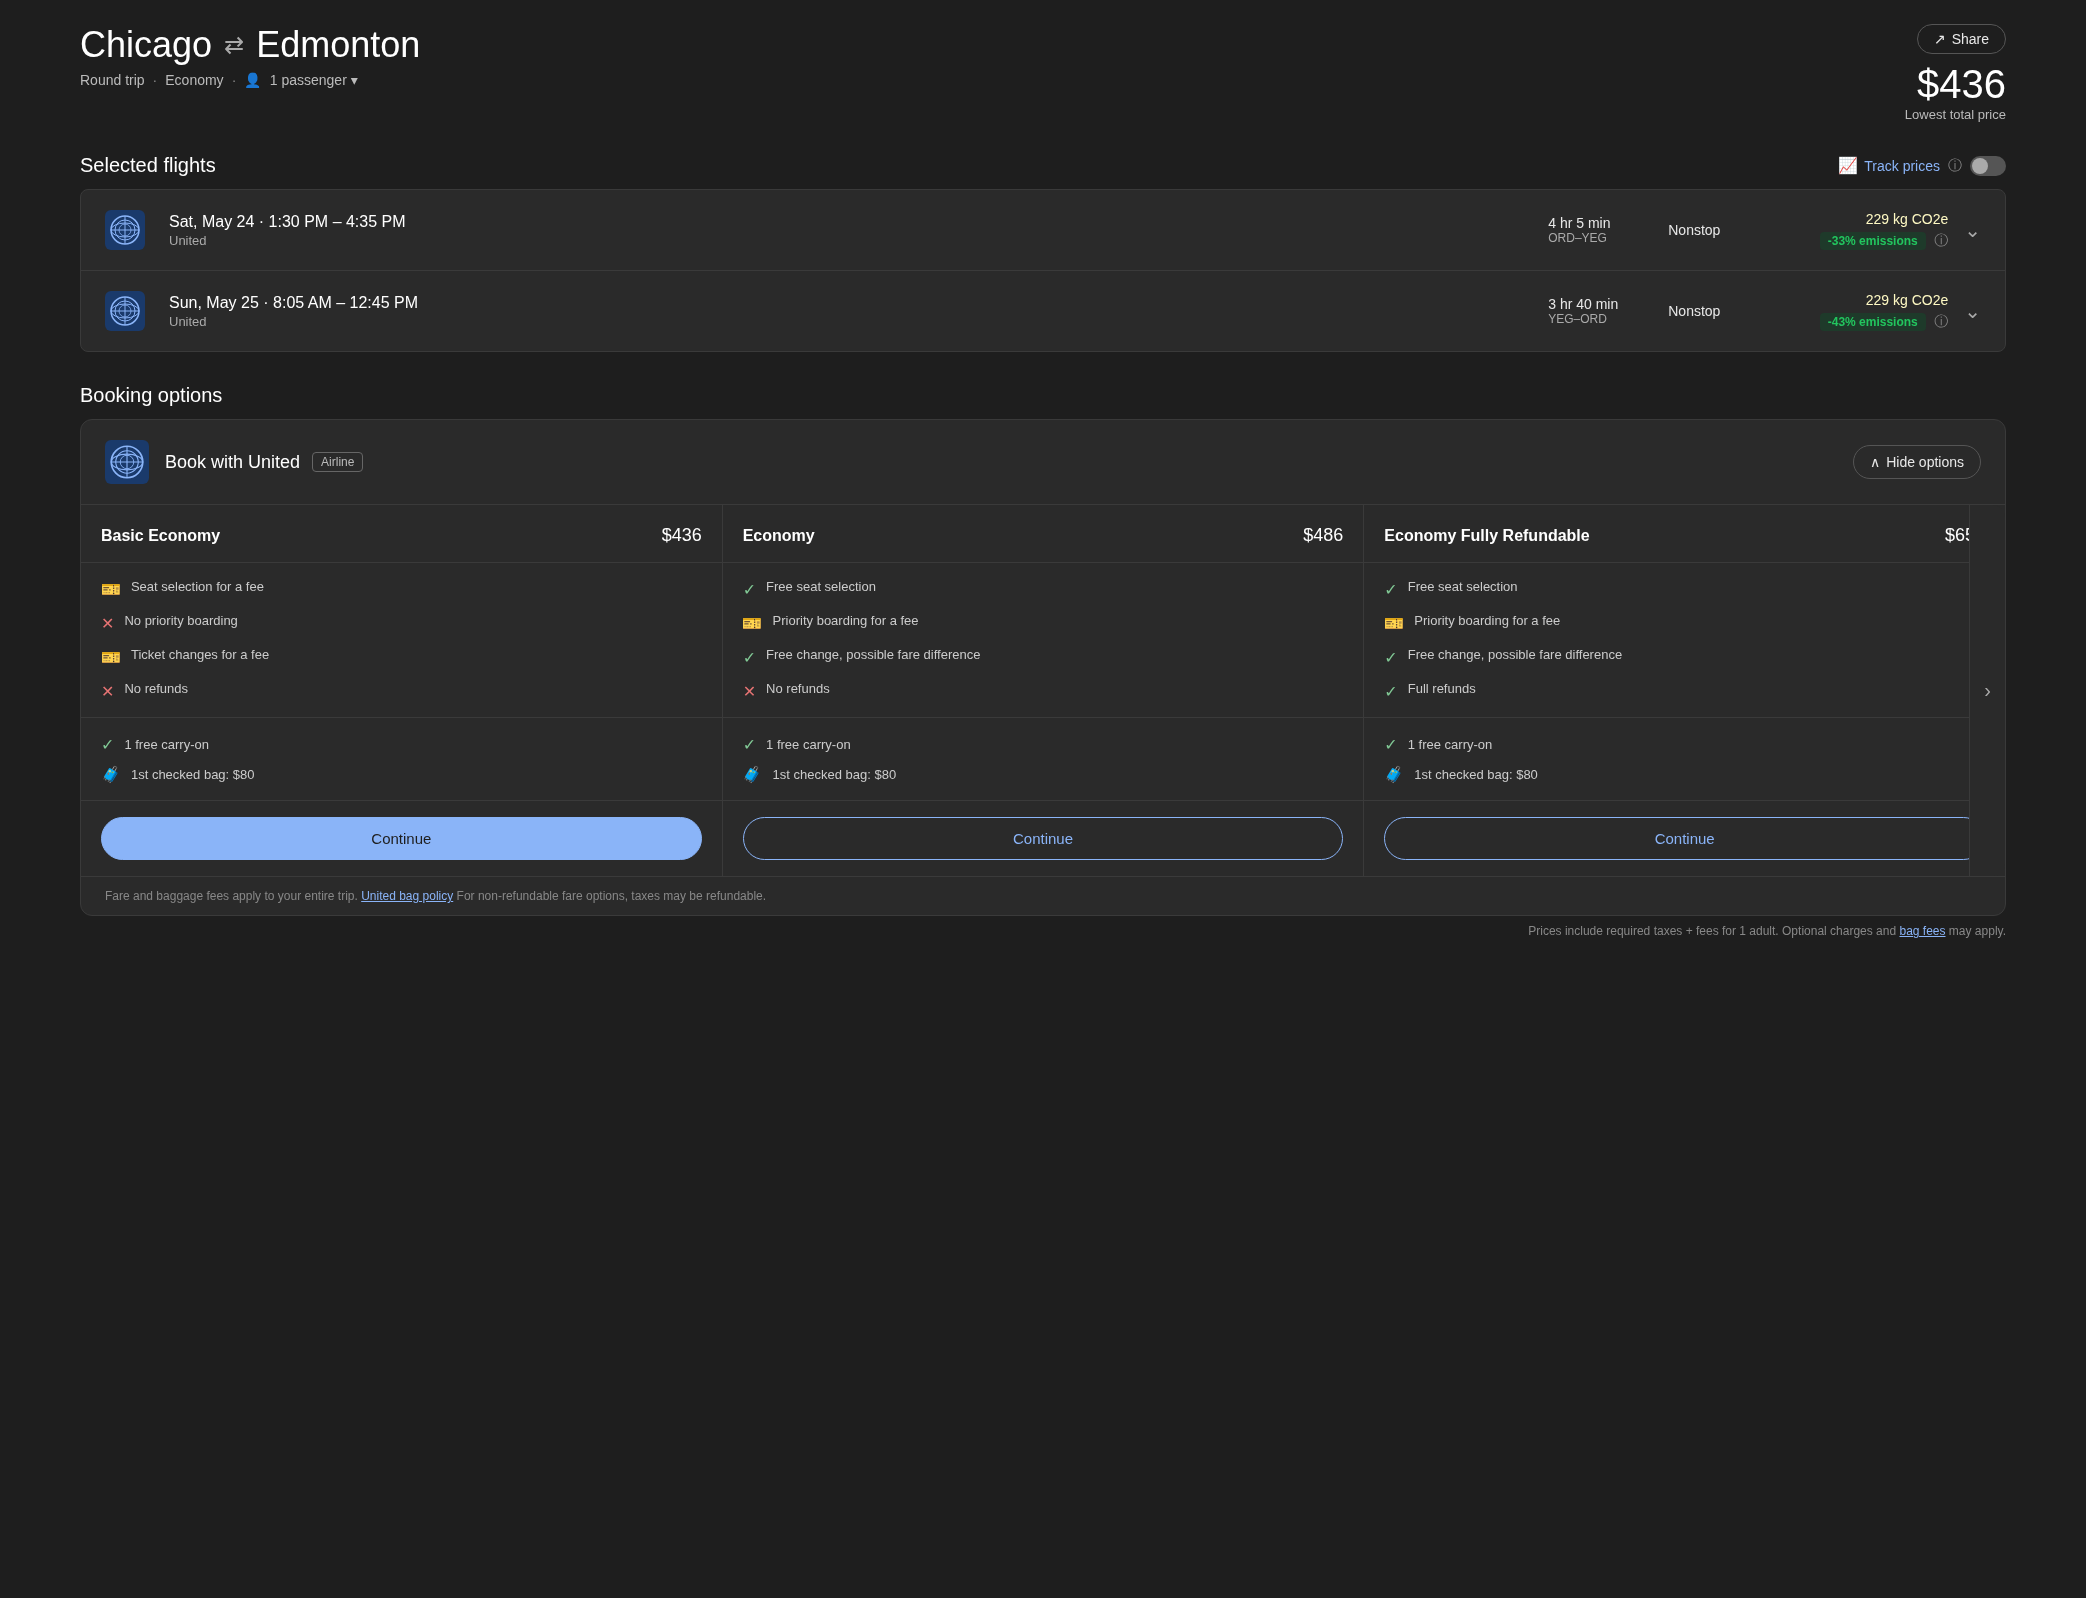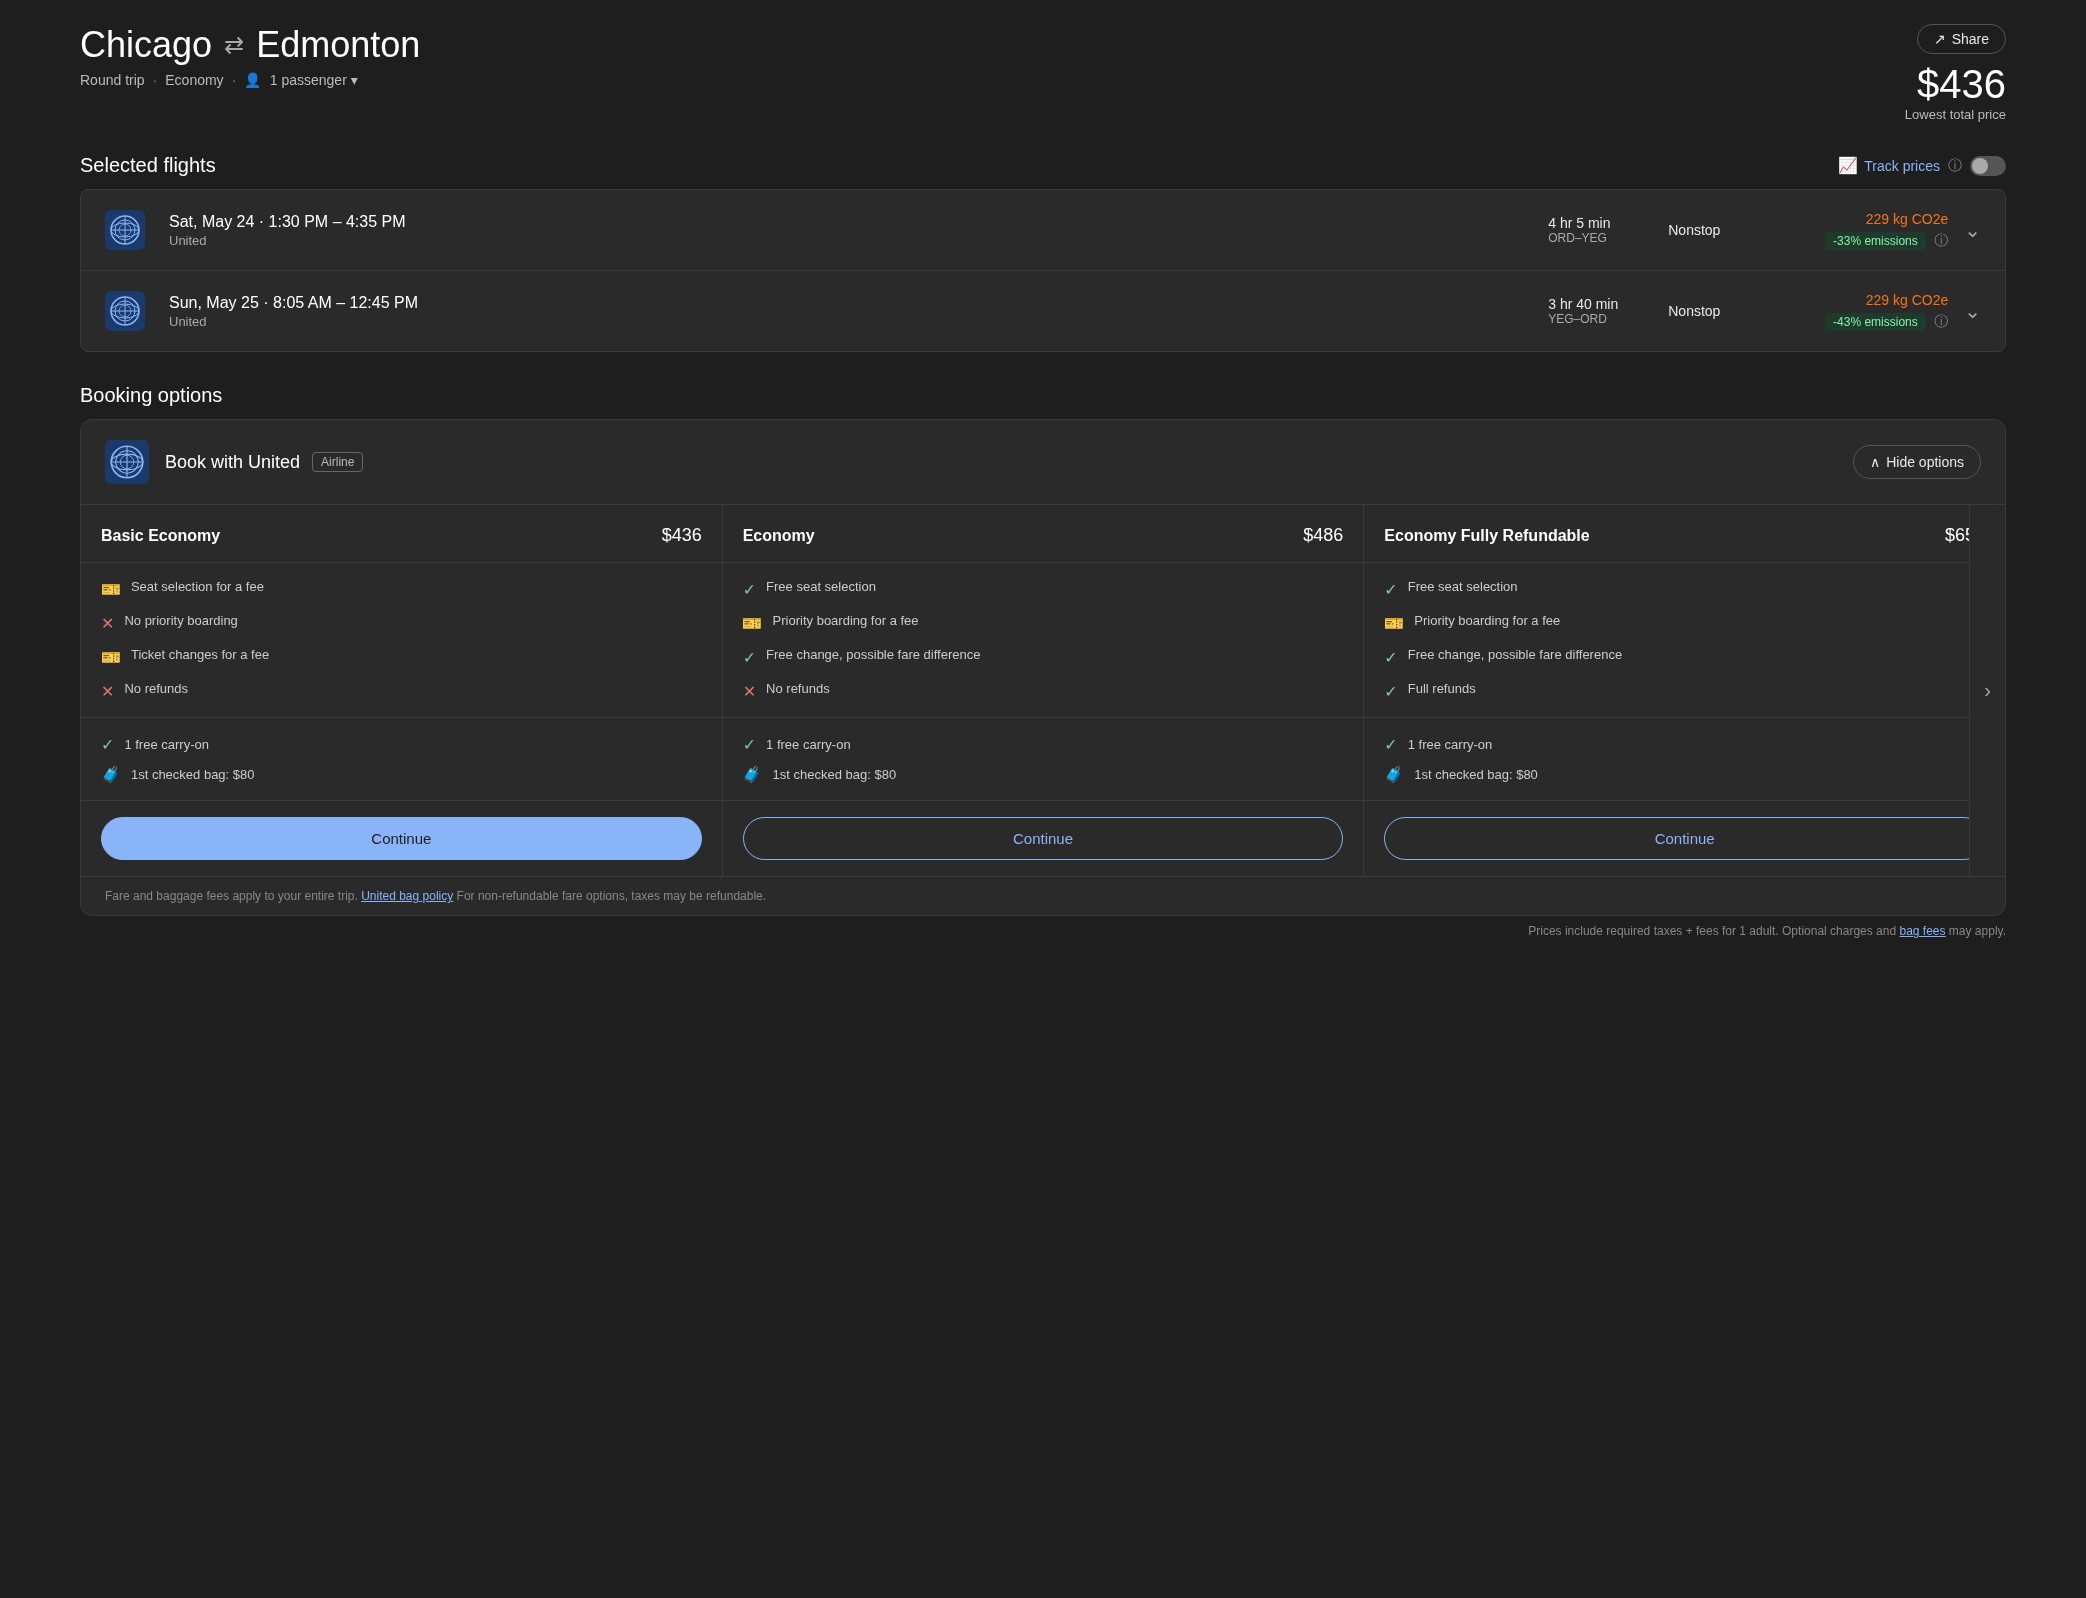--- a/index.html
+++ b/index.html
@@ -191,30 +191,31 @@
       min-width: 100px;
       font-size: 14px;
       color: #e8e8e8;
     }
     .flight-emissions {
       min-width: 180px;
       text-align: right;
     }
     .emissions-value {
       font-size: 14px;
-      color: #f97316;
+      color: #fef9c3;
       margin-bottom: 4px;
     }
     .emissions-badge {
       display: inline-block;
       background: #1e3a2a;
-      color: #86efac;
+      color: #22c55e;
       font-size: 12px;
       padding: 2px 8px;
       border-radius: 4px;
+      font-weight: bold;
     }
     .expand-icon {
       color: #aaa;
       font-size: 20px;
       margin-left: 16px;
       cursor: pointer;
     }
 
     
     .booking-card {

